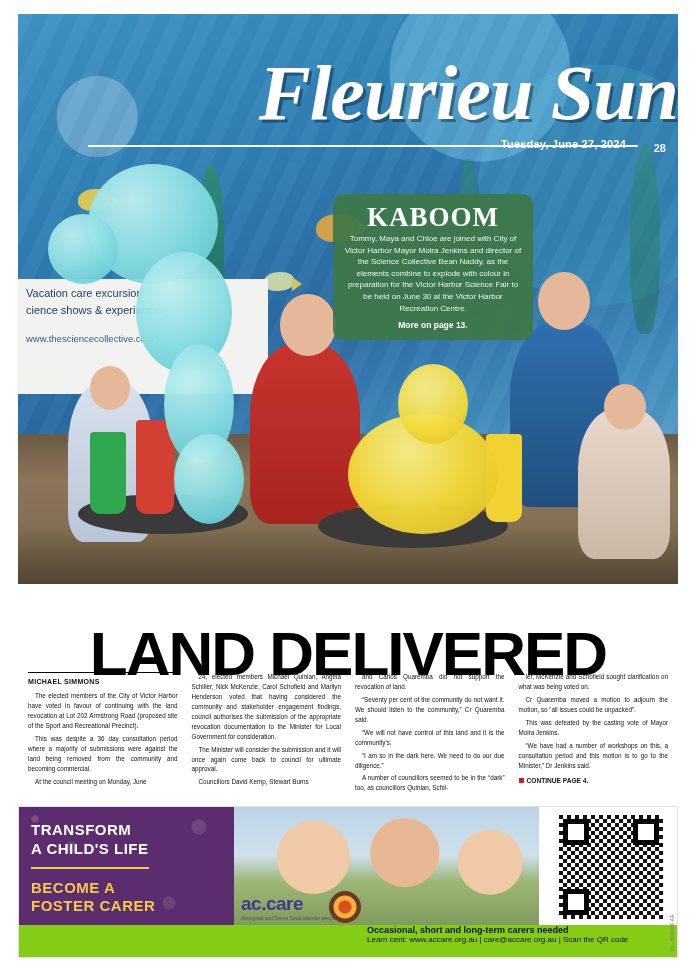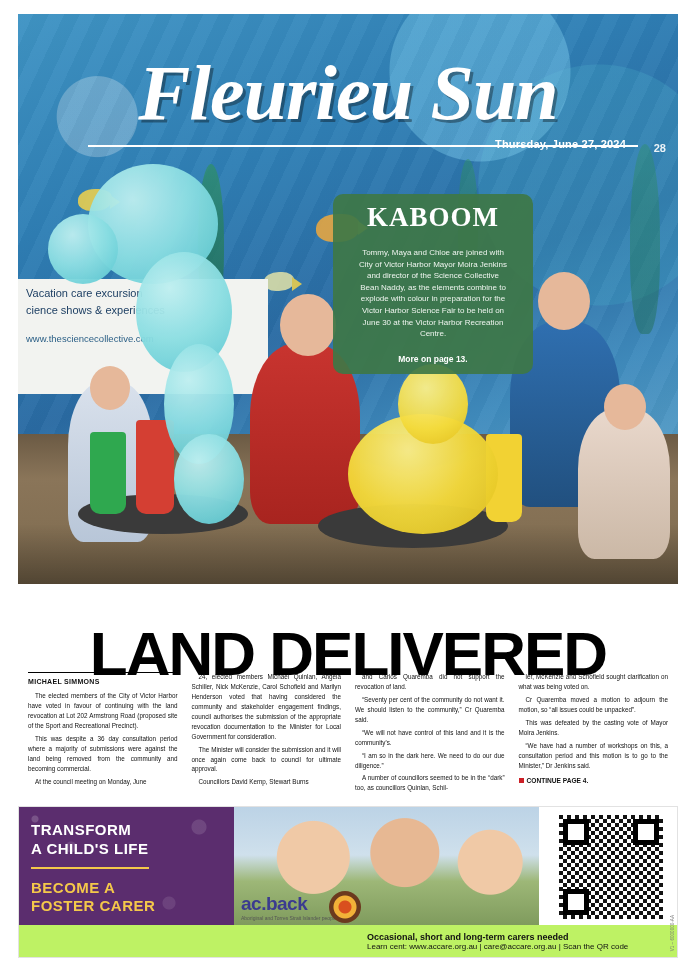--- a/index.html
+++ b/index.html
@@ -87,21 +87,21 @@
   
   .bucket{ position:absolute; border-radius:4px 4px 10px 10px; }
   .tray{ position:absolute; background:#3a3a3a; border-radius:50%; }
   
   .person{ position:absolute; border-radius:40% 40% 18% 18%; }
   .head{ position:absolute; border-radius:50%; background:#e6b89a; }
 
   
   .masthead {
     position:absolute; left:0; right:0; top:40px;
-    text-align:center;
+    text-align:right;
     font-family:"Liberation Serif", serif;
     font-style: italic;
     font-weight:700;
     font-size:78px;
     line-height:1;
     color:#ffffff;
     letter-spacing:-1px;
     text-shadow: 3px 3px 0 rgba(0,0,0,.35);
   }
   .mast-rule{
@@ -126,21 +126,21 @@
     padding:8px 10px 10px;
     text-align:center;
     color:#fff;
   }
   .kaboom h2{
     margin:0 0 0;
     font-family:"Liberation Serif", serif;
     font-size:27px; letter-spacing:1px; font-weight:700;
   }
   .kaboom p{
-    margin:14px; font-size:8px; line-height:1.45; color:#eef4ee;
+    margin:0; font-size:8px; line-height:1.45; color:#eef4ee;
   }
   .kaboom .more{
     margin-top:6px; font-size:8.5px; font-weight:bold; color:#fff;
   }
   
   .headline{
     position:absolute; left:18px; top:625px; width:660px;
     text-align:center;
     font-family:"Liberation Sans", sans-serif;
     font-weight:bold;
@@ -206,22 +206,22 @@
       linear-gradient(#000 50%, #fff 50%);
     background-size: 8px 8px, 8px 8px;
     background-blend-mode: difference;
     opacity:.92;
   }
   .qr-eye{
     position:absolute; width:26px; height:26px; border:5px solid #000; background:#fff;
   }
   .ad-bottom{
     position:absolute; left:0; bottom:0; width:660px; height:32px;
-    background:#bef264;
-    display:flex; align-items:center; gap:8px; padding-left:218px;
+    background:#84cc16;
+    display:flex; gap:8px; padding-left:218px;
   }
   .accare{
     position:absolute; left:222px; bottom:36px;
     font-size:19px; font-weight:bold; color:#3b3b8f; letter-spacing:-.5px;
   }
   .accare small{ display:block; font-size:5px; font-weight:normal; color:#555; letter-spacing:0; }
   .abo-dot{
     position:absolute; left:310px; bottom:34px; width:32px; height:32px; border-radius:50%;
     background: radial-gradient(circle at 50% 50%, #d94f1e 0 6px, #f2b138 7px 11px, #6b3a1e 12px 16px);
   }
@@ -278,21 +278,21 @@
     <div class="foam" style="left:70px;top:150px;width:130px;height:120px;"></div>
     <div class="foam" style="left:118px;top:238px;width:96px;height:120px;"></div>
     <div class="foam" style="left:146px;top:330px;width:70px;height:120px;"></div>
     <div class="foam" style="left:156px;top:420px;width:70px;height:90px;"></div>
     <div class="foam" style="left:30px;top:200px;width:70px;height:70px;"></div>
     <div class="foam" style="left:330px;top:400px;width:150px;height:120px;background:radial-gradient(circle at 40% 30%,#fbf08a 0%,#f4da3a 50%,#e0bf1d 100%);"></div>
     <div class="foam" style="left:380px;top:350px;width:70px;height:80px;background:radial-gradient(circle at 40% 30%,#fbf08a 0%,#f4da3a 60%,#e0bf1d 100%);"></div>
 
     <div class="masthead">Fleurieu Sun</div>
     <div class="mast-rule"></div>
-    <div class="dateline">Thursday, June 27, 2024</div>
+    <div class="dateline">Tuesday, June 27, 2024</div>
     <div class="issue-no">28</div>
 
     <div class="kaboom">
       <h2>KABOOM</h2>
       <p>Tommy, Maya and Chloe are joined with City of Victor Harbor Mayor Moira Jenkins and director of the Science Collective Bean Naddy, as the elements combine to explode with colour in preparation for the Victor Harbor Science Fair to be held on June 30 at the Victor Harbor Recreation Centre.</p>
       <div class="more">More on page 13.</div>
     </div>
   </div>
 
   <div class="headline">LAND DELIVERED</div>
@@ -344,21 +344,21 @@
     <div class="ad-photo"></div>
 
     <div class="ad-qr">
       <div class="qr-grid"></div>
       <div class="qr-eye" style="left:4px;top:4px;"></div>
       <div class="qr-eye" style="right:4px;top:4px;"></div>
       <div class="qr-eye" style="left:4px;bottom:4px;"></div>
     </div>
 
     <div class="accare">
-      <span>ac.back</span>
+      <span>ac.care</span>
       <small>Aboriginal and Torres Strait Islander people</small>
     </div>
     <div class="abo-dot"></div>
 
     <div class="ad-bottom">
       <div style="margin-left:130px;">
         <div class="ad-txt1">Occasional, short and long-term carers needed</div>
         <div class="ad-txt2">Learn cent: www.accare.org.au | care@accare.org.au | Scan the QR code</div>
       </div>
     </div>

